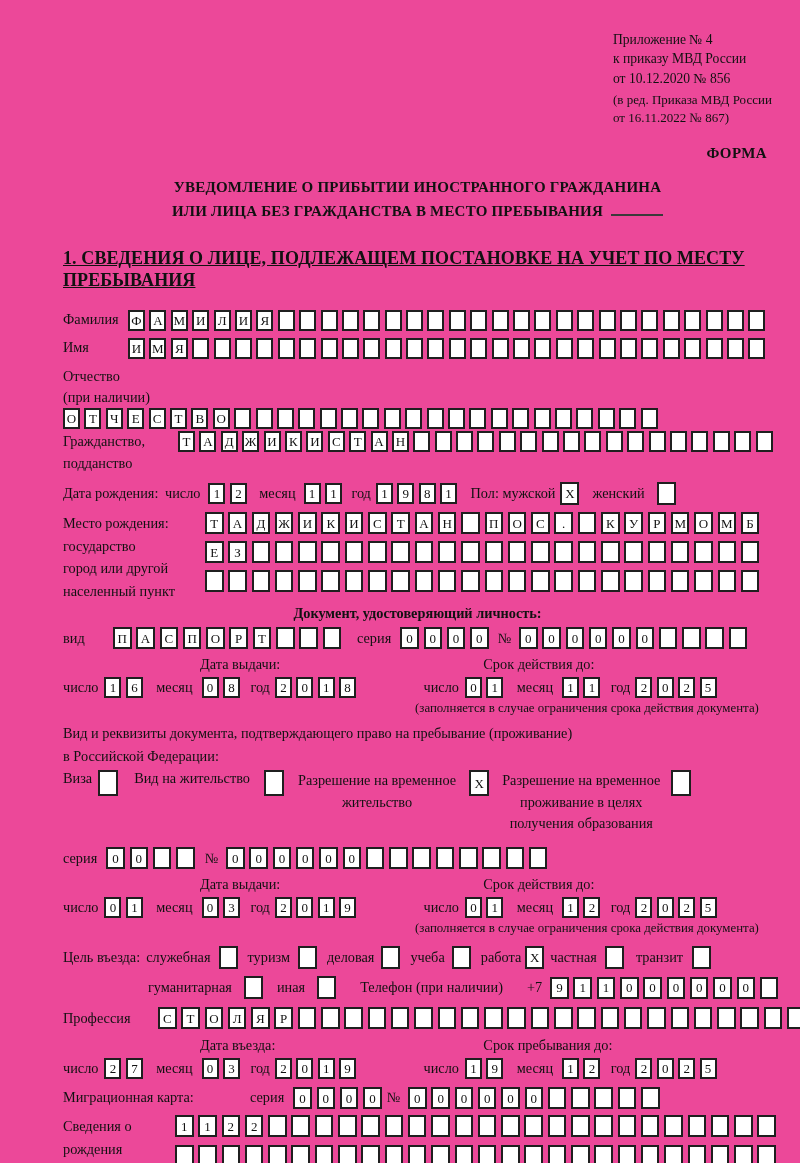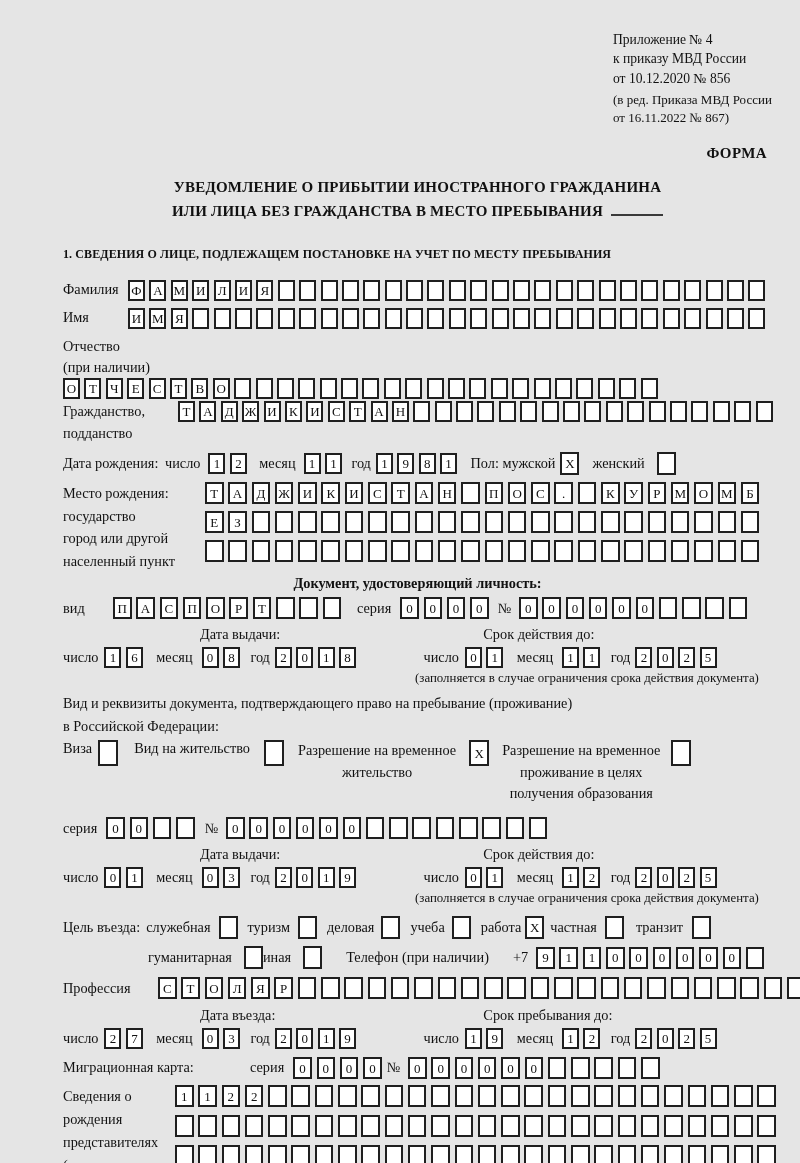--- a/index.html
+++ b/index.html
@@ -1,38 +1,38 @@
 <!DOCTYPE html>
 <html><head>
 <meta charset="utf-8">
 <style>
   html,body{margin:0;padding:0;background:#fff;}
   .page{
     position:relative;width:800px;height:1163px;box-sizing:border-box;
-    padding:30px 28px 10px 63px;overflow:hidden;background:#e5e5e5;color:#111;
+    padding:30px 28px 10px 63px;overflow:hidden;background:#ec4899;color:#111;
     font-family:"Liberation Serif","DejaVu Serif",serif;font-size:14.3px;line-height:1.25;
   }
   .row{display:flex;align-items:center;}
   .row.top{align-items:flex-start;}
   .lbl{flex:none;white-space:nowrap;}
   .cells{display:flex;flex:none;}
   .cell{
     box-sizing:border-box;flex:none;display:inline-flex;align-items:center;justify-content:center;
     width:17px;height:21px;border:2px solid #1f1f1f;margin-right:4.4px;
     font-size:13px;line-height:1;background:#fff;
   }
   .wide .cell{width:18.5px;height:22px;margin-right:4.8px;}
   .cb .cell{width:19px;height:23px;margin-right:0;}
   .cbL .cell{width:20px;height:26px;margin-right:0;}
   .hdr-right{margin-left:550px;font-size:13.6px;line-height:1.42;}
   .hdr-right .ed{margin-top:3px;font-size:13px;}
   .forma{margin-top:16px;text-align:right;padding-right:5px;font-weight:bold;font-size:15px;letter-spacing:.4px;}
   .title{margin-top:12px;text-align:center;font-weight:bold;font-size:15px;line-height:1.6;letter-spacing:.2px;}
   .u{display:inline-block;width:52px;border-bottom:2px solid #3a3a3a;height:5px;margin-left:8px;}
-  .sec1{margin-top:24px;font-weight:bold;font-size:12px;letter-spacing:.1px;}
+  .sec1{margin-top:24px;font-weight:bold;font-size:18px;letter-spacing:.1px;text-decoration:underline;}
   .two-line{line-height:1.5;}
   .center-bold{text-align:center;font-weight:bold;margin-top:2px;}
   .note{font-size:12.9px;}
   .dategrp{display:flex;align-items:center;flex:none;}
   .optlbl{text-align:center;line-height:1.5;flex:none;}
   .optlbl .line{display:block;}
   .place-rows .cells{margin-bottom:7px;}
   .rep-rows .cells{margin-bottom:8px;}
 </style>
 </head>
@@ -547,21 +547,21 @@
     <span class="cells cb" style="margin-left:9px;">
         <span class="cell"></span>
       </span>
   </div>
 
   <div class="row" style="margin-top:7px;">
     <span class="lbl" style="margin-left:85px;">гуманитарная</span>
     <span class="cells cb" style="margin-left:12px;">
         <span class="cell"></span>
       </span>
-    <span class="lbl" style="margin-left:0;">иная</span>
+    <span class="lbl" style="margin-left:14px;">иная</span>
     <span class="cells cb" style="margin-left:12px;">
         <span class="cell"></span>
       </span>
     <span class="lbl" style="margin-left:24px;">Телефон (при наличии)</span>
     <span class="lbl" style="margin-left:24px;">+7</span>
     <span class="cells wide" style="margin-left:8px;">
         <span class="cell">9</span>
         <span class="cell">1</span>
         <span class="cell">1</span>
         <span class="cell">0</span>

